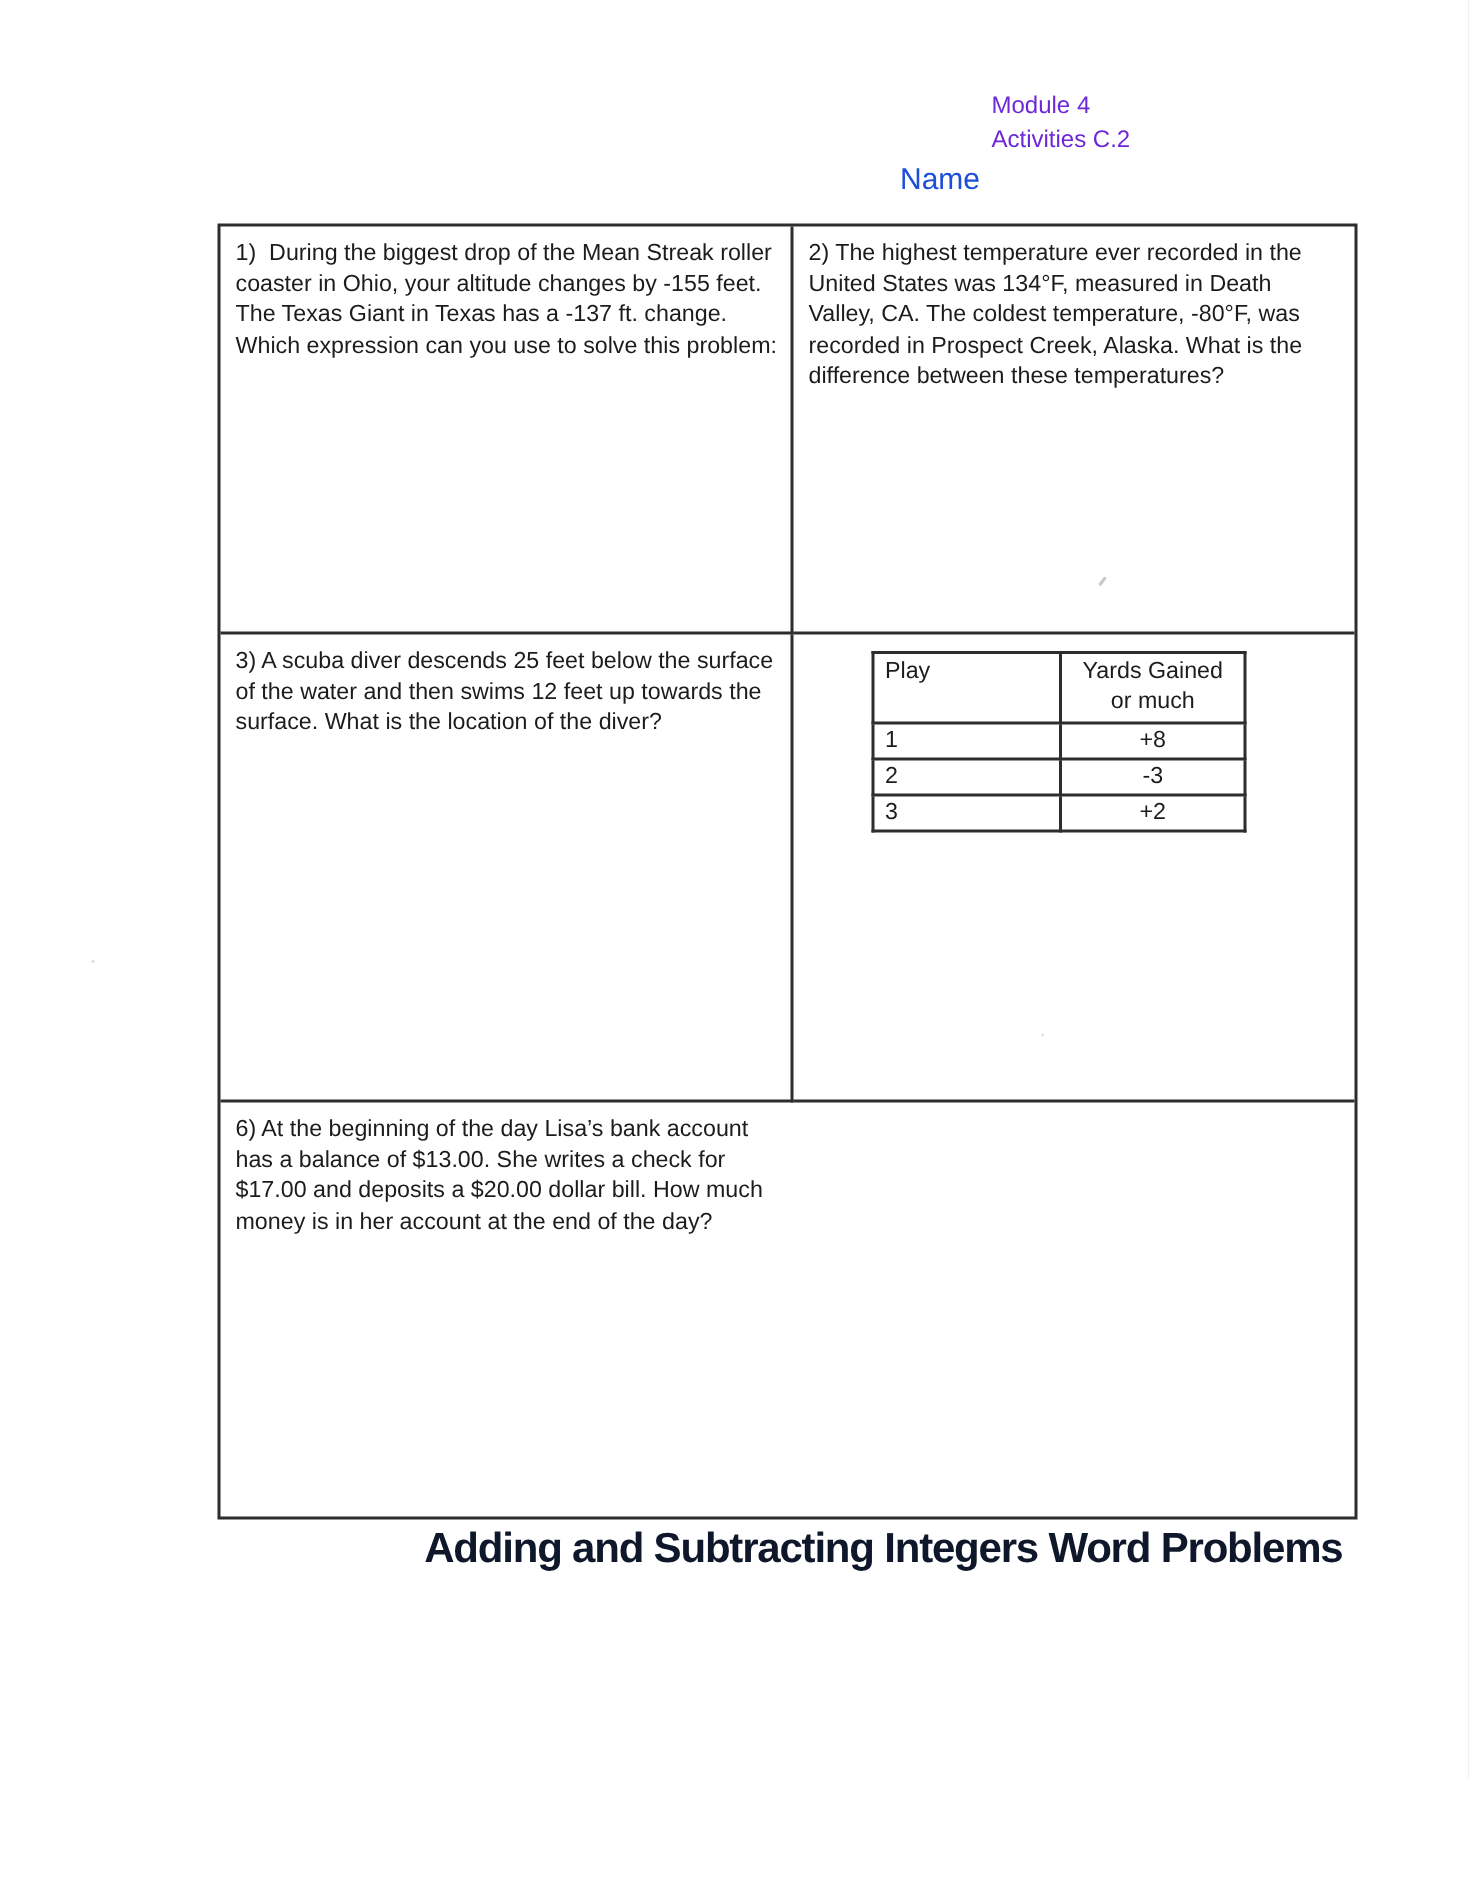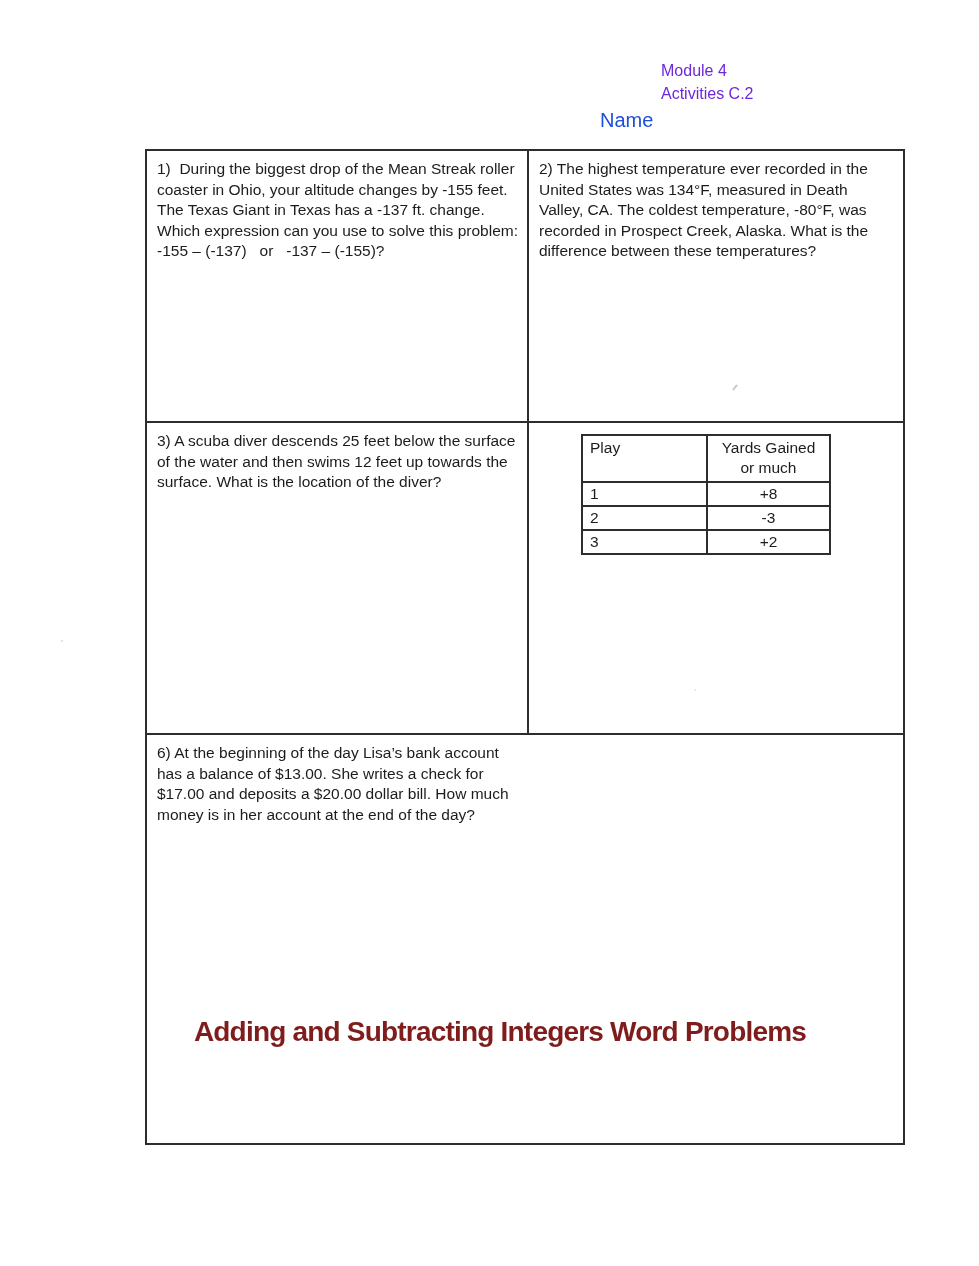--- a/index.html
+++ b/index.html
@@ -37,21 +37,21 @@
     font-size: 20px;
     color: #1d4ed8;
   }
 
   
   .grid {
     position: absolute;
     left: 145px;
     top: 149px;
     width: 760px;
-    height: 996px;
+    height: 864px;
     box-sizing: border-box;
     border: 2px solid #2d2d2d;
     display: grid;
     grid-template-columns: 382px 1fr;
     grid-template-rows: 272px 312px 1fr;
   }
   .cell {
     box-sizing: border-box;
     padding: 8px 8px 6px 10px;
     font-size: 15.5px;
@@ -102,25 +102,25 @@
     text-align: center;
     padding-bottom: 1px;
   }
 
   
   .footer-title {
     position: absolute;
     left: 105px;
     top: 1016px;
     width: 790px;
-    text-align: center;
+    text-align: right;
     font-size: 28px;
     font-weight: bold;
     letter-spacing: -0.8px;
-    color: #7f1d1d;
+    color: #0f172a;
   }
 
   
   .speck {
     position: absolute;
     background: #9a9a9a;
     opacity: 0.55;
   }
   .speck.s1 {
     left: 734px; top: 384px;
@@ -150,21 +150,20 @@
     <div>Module 4</div>
     <div>Activities C.2</div>
   </div>
 
   <div class="name-label">Name</div>
 
   <div class="grid">
 
     <div class="cell c-left c-rowend">
       <p>1)  During the biggest drop of the Mean Streak roller coaster in Ohio, your altitude changes by -155 feet. The Texas Giant in Texas has a -137 ft. change. Which expression can you use to solve this problem:</p>
-      <p>-155 – (-137)   or   -137 – (-155)?</p>
     </div>
 
     <div class="cell c-rowend">
       <p>2) The highest temperature ever recorded in the United States was 134°F, measured in Death Valley, CA. The coldest temperature, -80°F, was recorded in Prospect Creek, Alaska. What is the difference between these temperatures?</p>
     </div>
 
     <div class="cell c-left c-rowend">
       <p>3) A scuba diver descends 25 feet below the surface of the water and then swims 12 feet up towards the surface. What is the location of the diver?</p>
     </div>
 

